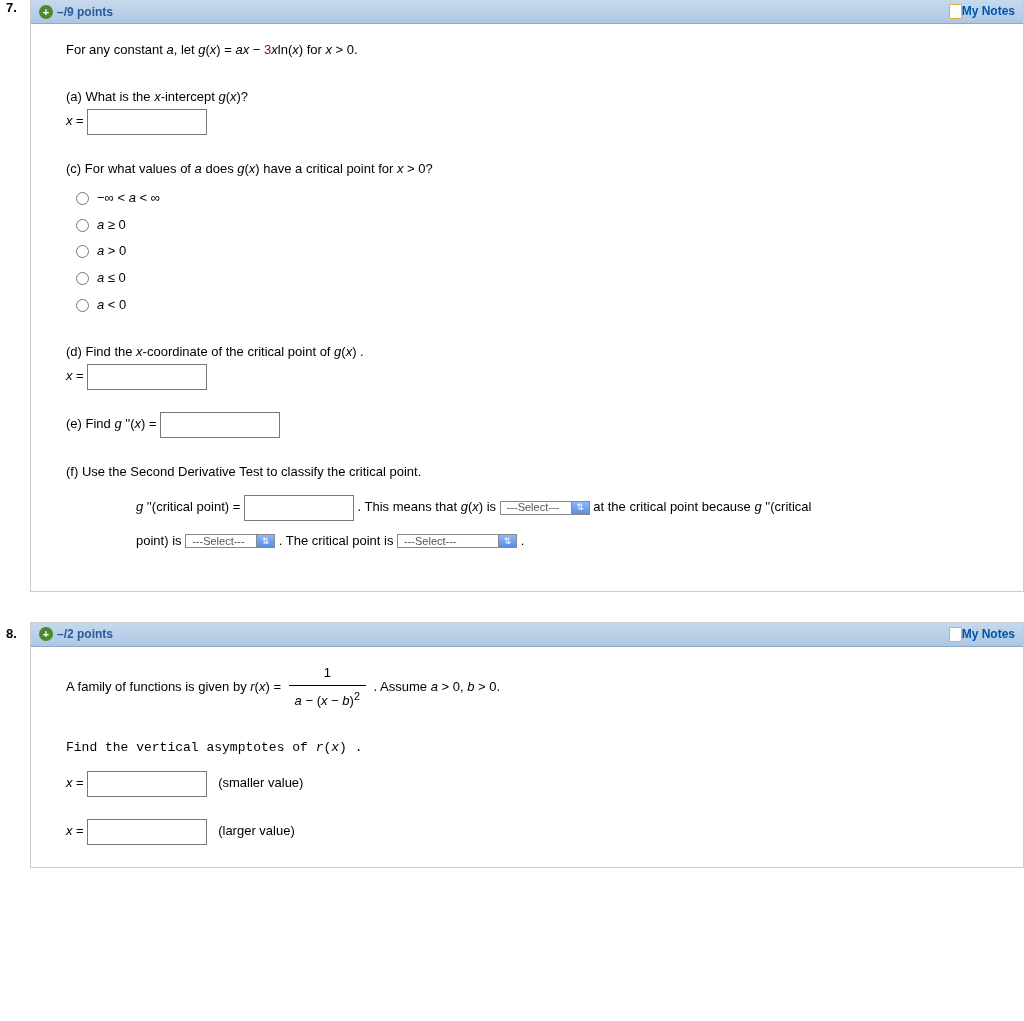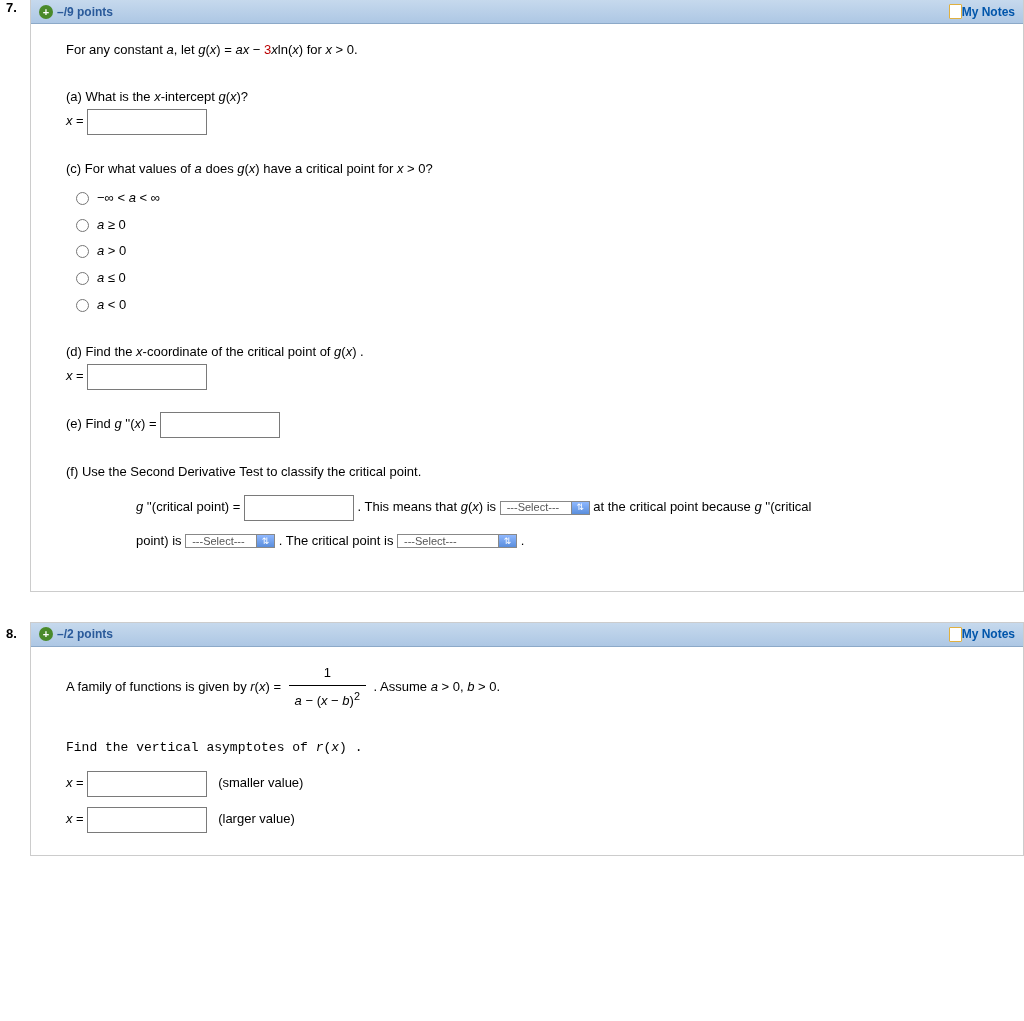--- a/index.html
+++ b/index.html
@@ -36,21 +36,21 @@
     font-weight: bold;
     margin-right: 4px;
   }
   .points {
     color: #2a5a9a;
     font-weight: bold;
   }
   .header-right {
     margin-left: auto;
     display: flex;
-    align-items: center;
+    align-items: flex-start;
     gap: 0;
     padding-left: 36px;
   }
   .notes-icon {
     width: 13px;
     height: 15px;
     background: #fff;
     border: 1px solid #e0b040;
     border-radius: 1px;
     position: relative;
@@ -264,21 +264,21 @@
           <span class="num">1</span>
           <span class="den"><span class="italic">a</span><span> − (</span><span class="italic">x</span><span> − </span><span class="italic">b</span><span>)</span><sup>2</sup></span>
         </span>
         <span> . Assume </span><span class="italic">a</span><span> &gt; 0, </span><span class="italic">b</span><span> &gt; 0.</span>
       </div>
 
       <div class="part" style="margin-bottom:10px;font-family:Liberation Mono, monospace;">
         <span>Find the vertical asymptotes of  </span><span class="italic">r</span><span>(</span><span class="italic">x</span><span>) .</span>
       </div>
 
-      <div style="margin-bottom:10px;">
+      <div style="margin-bottom:22px;">
         <span class="italic">x</span><span> = </span>
         <input class="answer-input" style="">
         &nbsp;&nbsp;<span>(smaller value)</span>
       </div>
 
       <div>
         <span class="italic">x</span><span> = </span>
         <input class="answer-input" style="">
         &nbsp;&nbsp;<span>(larger value)</span>
       </div>

